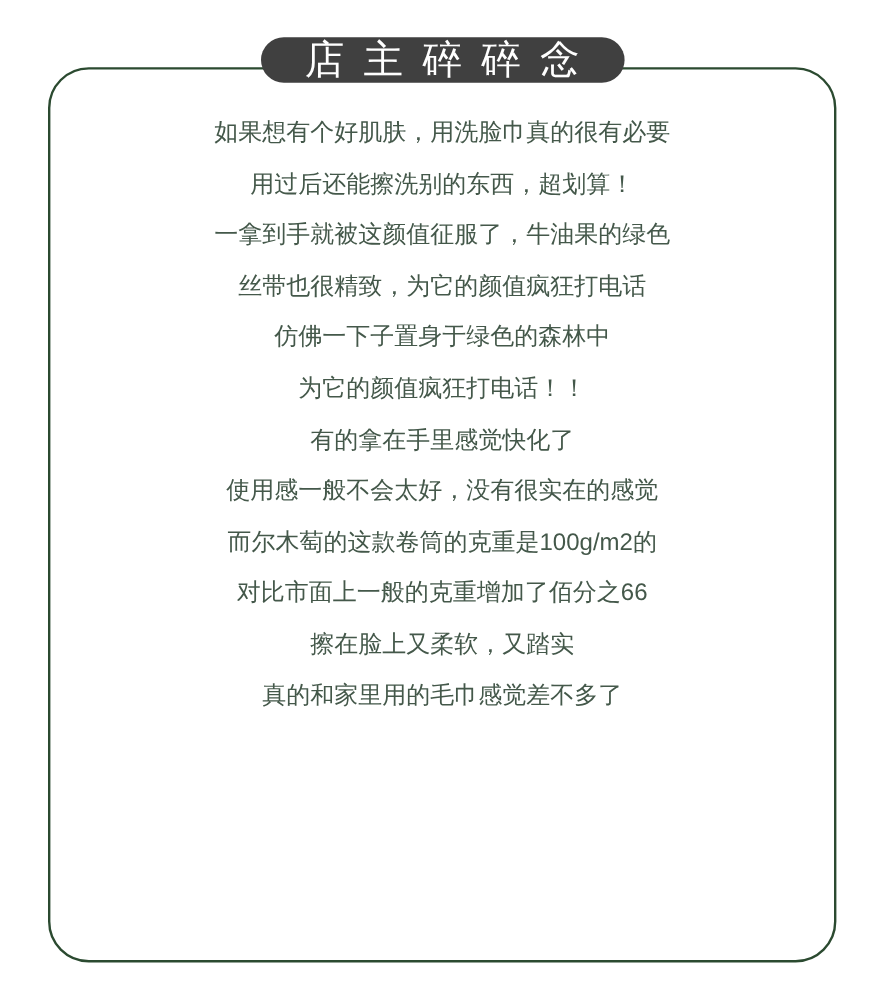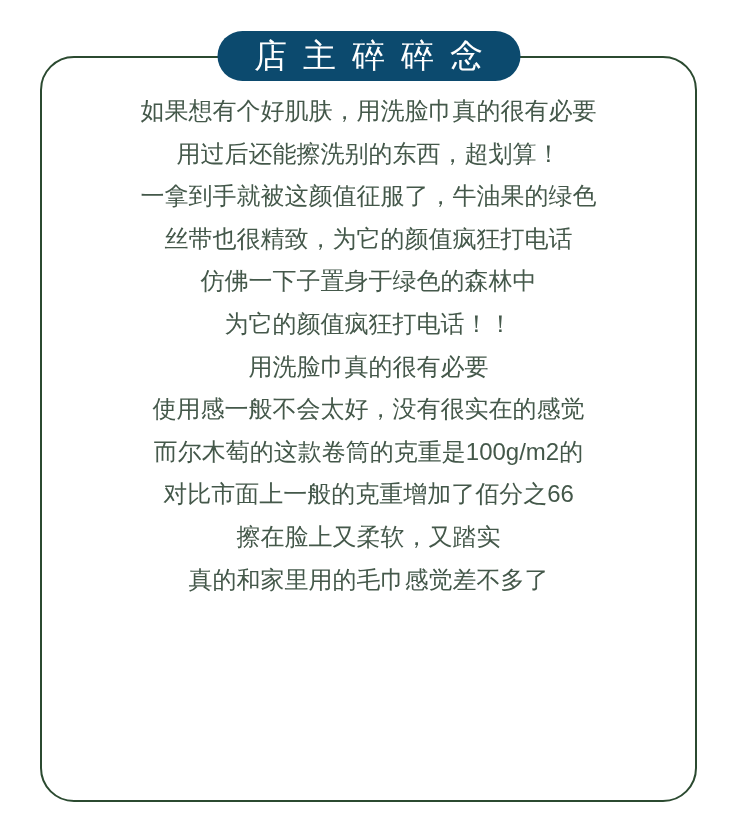--- a/index.html
+++ b/index.html
@@ -23,42 +23,42 @@
     box-sizing: border-box;
     border: 2px solid #2b4a30;
     border-radius: 34px;
     background: #ffffff;
   }
   .title-pill {
     position: absolute;
     top: -27px;
     left: 50%;
     transform: translateX(-50%);
-    height: 50px;
-    background: #0c4a6e;
+    height: 38px;
+    background: #404040;
     border-radius: 26px;
     display: flex;
     align-items: center;
     justify-content: center;
     padding: 0 37px;
     white-space: nowrap;
   }
   .title-pill .title-text {
     color: #ffffff;
     font-size: 33px;
     font-weight: 400;
     letter-spacing: 16px;
     margin-right: -16px; 
     line-height: 50px;
   }
   .body-lines {
     padding-top: 32px;
   }
   .text-line {
-    font-size: 24px;
+    font-size: 20px;
     line-height: 42.6px;
     font-weight: 400;
     color: #44584a;
     text-align: center;
     white-space: nowrap;
     letter-spacing: 0;
   }
 </style>
 </head>
 <body>
@@ -67,20 +67,20 @@
   <div class="title-pill">
     <span class="title-text">店主碎碎念</span>
   </div>
   <div class="body-lines">
       <div class="text-line">如果想有个好肌肤，用洗脸巾真的很有必要</div>
       <div class="text-line">用过后还能擦洗别的东西，超划算！</div>
       <div class="text-line">一拿到手就被这颜值征服了，牛油果的绿色</div>
       <div class="text-line">丝带也很精致，为它的颜值疯狂打电话</div>
       <div class="text-line">仿佛一下子置身于绿色的森林中</div>
       <div class="text-line">为它的颜值疯狂打电话！！</div>
-      <div class="text-line">用洗脸巾真的很有必要</div>
+      <div class="text-line">有的拿在手里感觉快化了</div>
       <div class="text-line">使用感一般不会太好，没有很实在的感觉</div>
       <div class="text-line">而尔木萄的这款卷筒的克重是100g/m2的</div>
       <div class="text-line">对比市面上一般的克重增加了佰分之66</div>
       <div class="text-line">擦在脸上又柔软，又踏实</div>
       <div class="text-line">真的和家里用的毛巾感觉差不多了</div>
     </div>
 </div>
 
 </body></html>

